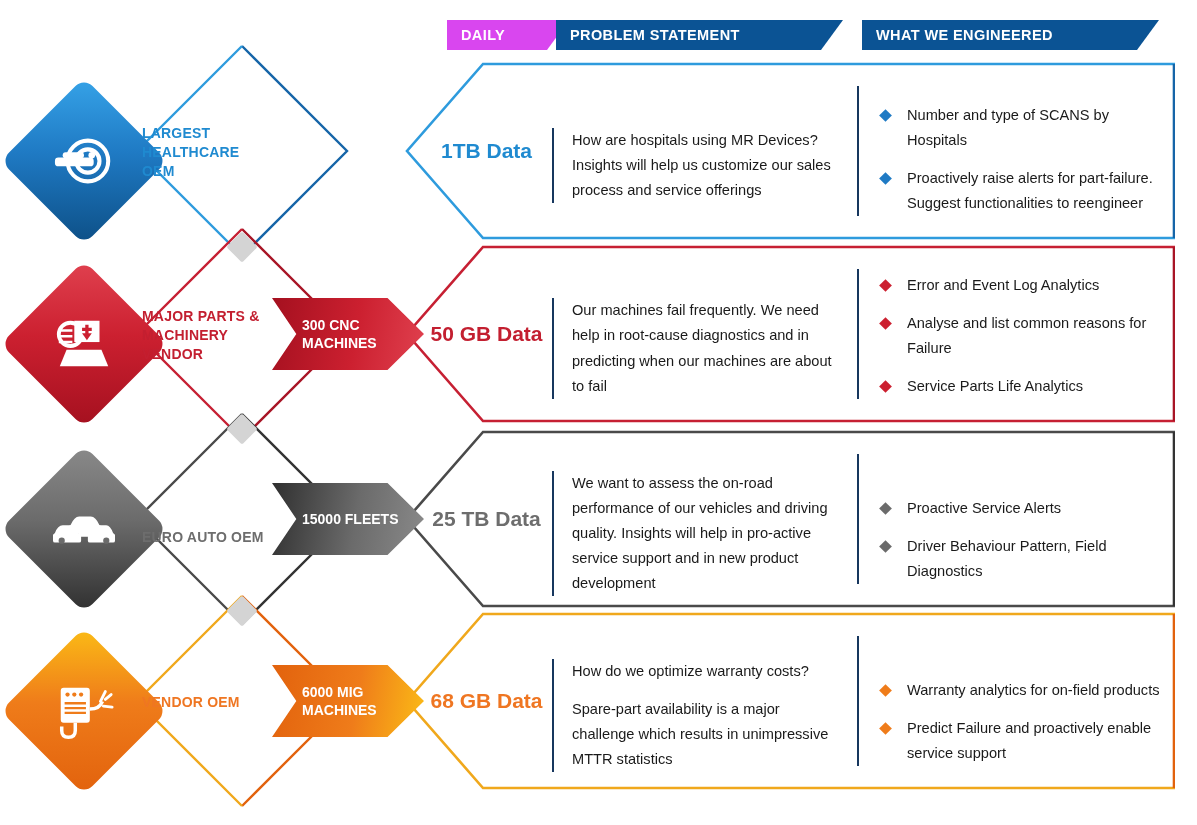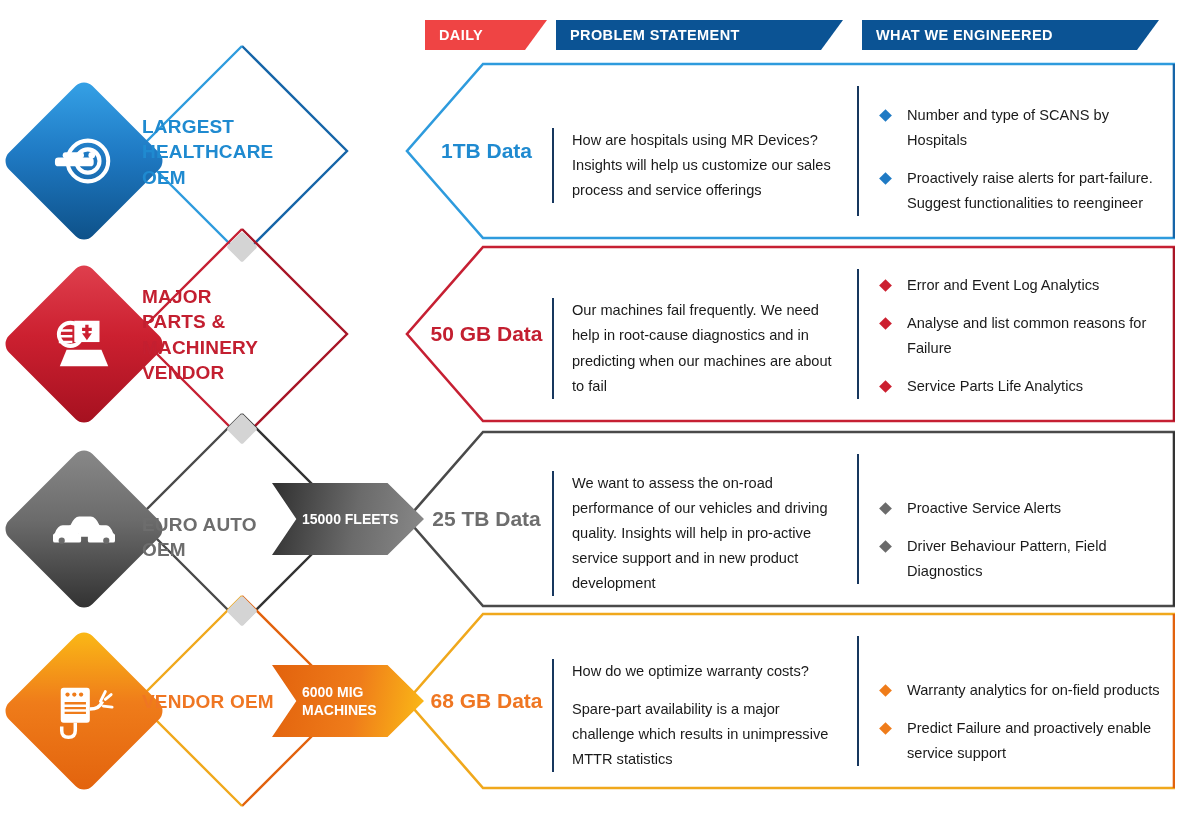--- a/index.html
+++ b/index.html
@@ -88,21 +88,21 @@
     border-radius: 12px;
     transform: rotate(45deg);
     display: flex; align-items: center; justify-content: center;
   }
   .dia-icon .glyph { transform: rotate(-45deg); width: 62px; height: 62px; }
 
   
   .org {
     position: absolute; left: 142px; width: 132px;
     top: 50%; transform: translateY(-50%);
-    font-size: 19px; font-weight: bold; line-height: 1.34;
+    font-size: 14px; font-weight: bold; line-height: 1.34;
     letter-spacing: .2px;
   }
 
   
   .chev {
     position: absolute; left: 272px; top: 53px;
     width: 152px; height: 72px;
     clip-path: polygon(0 0, 76% 0, 100% 50%, 76% 100%, 0 100%, 16% 50%);
     display: flex; align-items: center;
   }
@@ -117,21 +117,21 @@
     background: #d4d4d4;
     transform: rotate(45deg);
     border-radius: 2px;
   }
 </style>
 </head>
 <body>
 
 <div id="stage">
 
-  <div class="hdr" id="hdr-daily" style="background: #ef4444;">
+  <div class="hdr" id="hdr-daily" style="background: #d946ef; margin-left: 22px;">
     <span>DAILY</span>
   </div>
   <div class="hdr" id="hdr-problem" style="background: rgb(11, 83, 148);">
     <span>PROBLEM STATEMENT</span>
   </div>
   <div class="hdr" id="hdr-eng" style="background: rgb(11, 83, 148);">
     <span>WHAT WE ENGINEERED</span>
   </div>
 
   <div class="row" id="row0">
@@ -199,20 +199,23 @@
             <p>Our machines fail frequently. We need help in root-cause diagnostics and in predicting when our machines are about to fail</p>
           </div>
           <div class="engcol">
             <ul>
               <li><span class="bullet" style="background: rgb(204, 32, 48);"></span><span>Error and Event Log Analytics</span></li>
               <li><span class="bullet" style="background: rgb(204, 32, 48);"></span><span>Analyse and list common reasons for Failure</span></li>
               <li><span class="bullet" style="background: rgb(204, 32, 48);"></span><span>Service Parts Life Analytics</span></li>
             </ul>
           </div>
         </div>
+      </div>
+      <div class="chev" style="background: linear-gradient(100deg, rgb(164, 16, 31) 0%, rgb(204, 32, 48) 55%, rgb(224, 65, 79) 100%);">
+        <span>300 CNC MACHINES</span>
       </div>
     </div>
   <div class="row" id="row2">
       <div class="dia-outline">
         <svg viewBox="0 0 218 218">
       <path d="M109 4 L214 109 L109 214" fill="none" stroke="#333333" stroke-width="2.4"></path>
       <path d="M109 4 L4 109 L109 214" fill="none" stroke="#4a4a4a" stroke-width="2.4"></path>
     </svg>
       </div>
       <div class="dia-icon" style="background: linear-gradient(135deg, rgb(138, 138, 138) 0%, rgb(107, 107, 107) 45%, rgb(47, 47, 47) 100%);">

